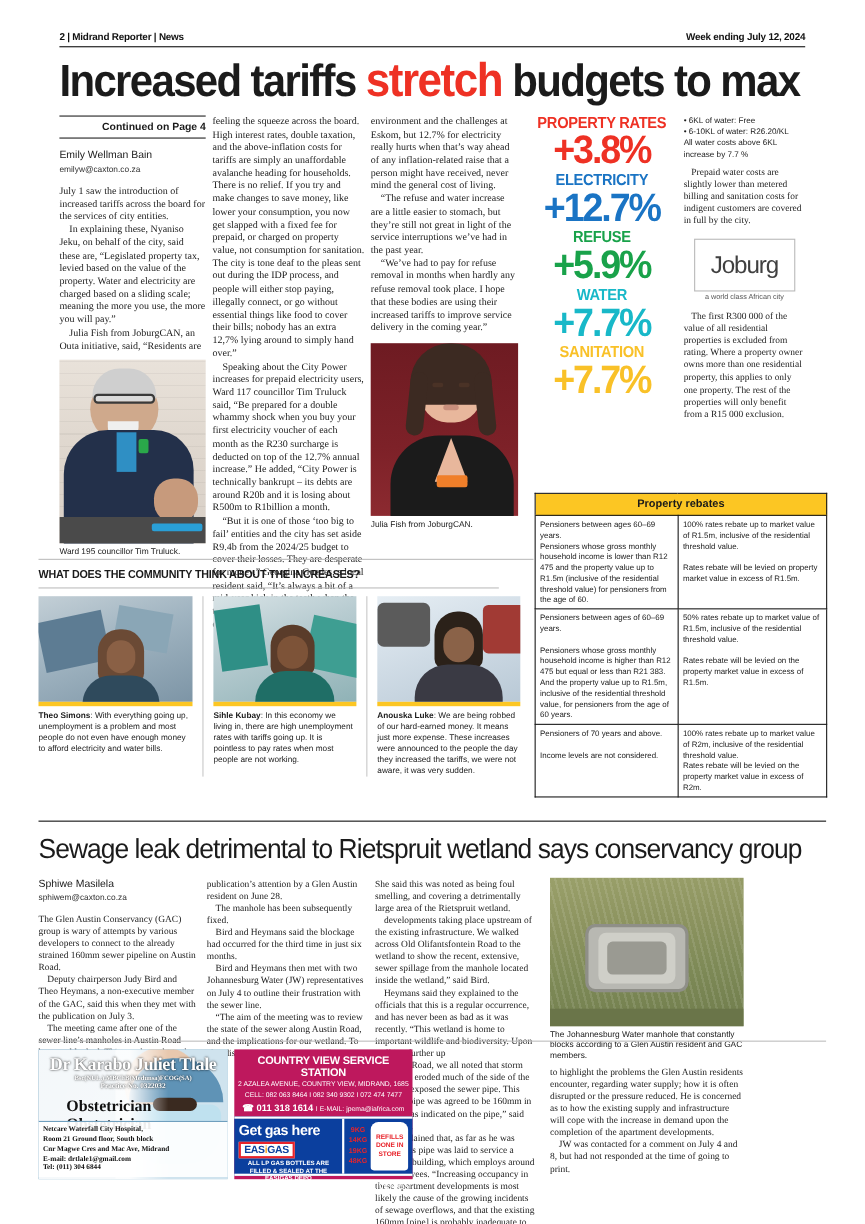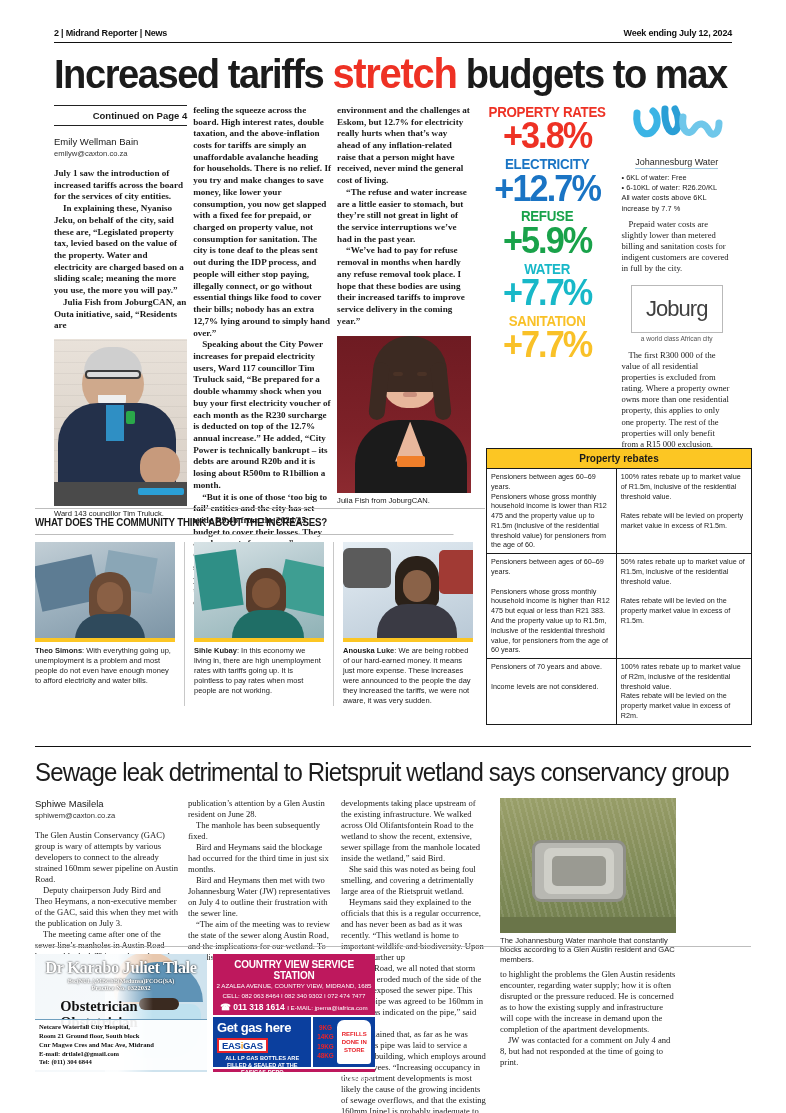--- a/index.html
+++ b/index.html
@@ -51,21 +51,21 @@
   .contd {
     font-family:"Liberation Sans", sans-serif;
     font-weight:bold; font-size:9.5px; text-align:right;
     border-top:1.2px solid #222; border-bottom:1.2px solid #222;
     padding:4px 0 4px 0; margin-bottom:10px;
   }
   .byline { font-family:"Liberation Sans", sans-serif; font-size:9.5px; line-height:1.35; margin-bottom:9px;}
   .byline .em { font-size:7.6px; color:#333; }
 
   .bodytext { font-size:9.1px; line-height:1.29; text-align:left; hyphens:auto; }
-  .bodytext p { margin:0; text-indent:0;font-weight:bold; }
+  .bodytext p { margin:0; text-indent:0; }
   .bodytext p + p { text-indent:9px; }
 
   
   .photo { position:relative; overflow:hidden; background:#cfd4d8; }
   .cap { font-family:"Liberation Sans", sans-serif; font-size:7.6px; line-height:1.25; margin-top:3px; color:#1a1a1a;}
 
   
   .rate-label {
     font-family:"Liberation Sans", sans-serif; font-weight:bold;
     font-size:14.5px; letter-spacing:-0.3px; line-height:1;
@@ -193,21 +193,21 @@
         <div style="position:absolute;left:30px;top:8px;width:58px;height:30px;border-radius:28px 28px 6px 6px;background:#cfcfcf;"></div>
         <div style="position:absolute;left:31px;top:31px;width:56px;height:9px;border:2px solid #3a3a3a;border-radius:4px;background:rgba(255,255,255,.25);"></div>
         <div style="position:absolute;left:44px;top:56px;width:28px;height:17px;border-radius:0 0 12px 12px;background:#efefef;"></div>
         <div style="position:absolute;left:4px;top:64px;width:118px;height:105px;border-radius:40px 36px 0 0;background:#23304a;"></div>
         <div style="position:absolute;left:52px;top:66px;width:18px;height:36px;background:#2f8fc4;"></div>
         <div style="position:absolute;left:72px;top:72px;width:9px;height:13px;background:#2aa84a;border-radius:2px;"></div>
         <div style="position:absolute;left:86px;top:108px;width:40px;height:40px;border-radius:18px;background:#c79a7c;"></div>
         <div style="position:absolute;left:0;bottom:0;width:100%;height:24px;background:#4a4a4a;"></div>
         <div style="position:absolute;left:84px;bottom:11px;width:46px;height:7px;background:#2a9fd6;border-radius:2px;"></div>
       </div>
-      <div class="cap">Ward 143 councillor Tim Truluck.</div>
+      <div class="cap">Ward 195 councillor Tim Truluck.</div>
     </div>
 
     <div class="col c2">
       <div class="bodytext">
         <p>feeling the squeeze across the board. High interest rates, double taxation, and the above-inflation costs for tariffs are simply an unaffordable avalanche heading for households. There is no relief. If you try and make changes to save money, like lower your consumption, you now get slapped with a fixed fee for prepaid, or charged on property value, not consumption for sanitation. The city is tone deaf to the pleas sent out during the IDP process, and people will either stop paying, illegally connect, or go without essential things like food to cover their bills; nobody has an extra 12,7% lying around to simply hand over.”</p>
         <p>Speaking about the City Power increases for prepaid electricity users, Ward 117 councillor Tim Truluck said, “Be prepared for a double whammy shock when you buy your first electricity voucher of each month as the R230 surcharge is deducted on top of the 12.7% annual increase.” He added, “City Power is technically bankrupt – its debts are around R20b and it is losing about R500m to R1billion a month.</p>
         <p>“But it is one of those ‘too big to fail’ entities and the city has set aside R9.4b from the 2024/25 budget to cover their losses. They are desperate for money.” Georgina Guedes, a local resident said, “It’s always a bit of a mid-year kick in the teeth when the tariffs increase. I understand the economic</p>
       </div>
     </div>
 
@@ -249,28 +249,20 @@
         <div class="rate-label r-wat">WATER</div>
         <div class="rate-value r-wat">+7.7%</div>
       </div>
       <div class="rate-block">
         <div class="rate-label r-san">SANITATION</div>
         <div class="rate-value r-san">+7.7%</div>
       </div>
     </div>
 
     <div class="col-right">
-      <div class="jw-logo">
-        <svg width="92" height="42" viewBox="0 0 92 42">
-          <path d="M6 8 C4 24, 14 34, 22 26 C29 19, 26 9, 22 6" fill="none" stroke="#3bb4e5" stroke-width="7" stroke-linecap="round"></path>
-          <path d="M34 4 C33 18, 38 30, 44 26 C50 22, 47 10, 44 4" fill="none" stroke="#2a9fd6" stroke-width="7" stroke-linecap="round"></path>
-          <path d="M52 12 C50 26, 58 32, 63 24 C68 16, 74 18, 78 26 C82 33, 88 28, 88 18" fill="none" stroke="#6fc7ea" stroke-width="7" stroke-linecap="round"></path>
-        </svg>
-        <div class="jw-name">Johannesburg Water</div>
-      </div>
       <div class="bullets">
         <div>• 6KL of water: Free</div>
         <div>• 6-10KL of water: R26.20/KL</div>
         <div>All water costs above 6KL</div>
         <div>increase by 7.7 %</div>
       </div>
       <div class="rt-body" style="margin-top:5px;">
         <p style="text-indent:7px;">Prepaid water costs are slightly lower than metered billing and sanitation costs for indigent customers are covered in full by the city.</p>
       </div>
       <div class="joburg-box">
@@ -369,22 +361,22 @@
         <p>The meeting came after one of the sewer line’s manholes in Austin Road became blocked. This was brought to the</p>
       </div>
       <div class="a2col">
         <p>publication’s attention by a Glen Austin resident on June 28.</p>
         <p>The manhole has been subsequently fixed.</p>
         <p>Bird and Heymans said the blockage had occurred for the third time in just six months.</p>
         <p>Bird and Heymans then met with two Johannesburg Water (JW) representatives on July 4 to outline their frustration with the sewer line.</p>
         <p>“The aim of the meeting was to review the state of the sewer along Austin Road, and the implications for our wetland. To also discuss our concerns regarding new</p>
       </div>
       <div class="a2col">
+        <p>She said this was noted as being foul smelling, and covering a detrimentally large area of the Rietspruit wetland.</p>
         <p>developments taking place upstream of the existing infrastructure. We walked across Old Olifantsfontein Road to the wetland to show the recent, extensive, sewer spillage from the manhole located inside the wetland,” said Bird.</p>
-        <p>She said this was noted as being foul smelling, and covering a detrimentally large area of the Rietspruit wetland.</p>
         <p>Heymans said they explained to the officials that this is a regular occurrence, and has never been as bad as it was recently. “This wetland is home to important wildlife and biodiversity. Upon walking further up</p>
         <p>Austin Road, we all noted that storm water had eroded much of the side of the road and exposed the sewer pipe. This exposed pipe was agreed to be 160mm in diameter as indicated on the pipe,” said Heymans.</p>
         <p>He explained that, as far as he was aware, this pipe was laid to service a company building, which employs around 20 employees. “Increasing occupancy in these apartment developments is most likely the cause of the growing incidents of sewage overflows, and that the existing 160mm [pipe] is probably inadequate to service such,” said Heymans. He continued</p>
       </div>
       <div class="a2photo">
         <div class="photo" style="height:135px;background:linear-gradient(175deg,#9aa06a 0%,#8d9460 30%,#7e8a57 62%,#6f7c4c 100%);">
           <div style="position:absolute;left:0;top:0;width:100%;height:100%;background:repeating-linear-gradient(76deg,rgba(255,255,255,.10) 0 2px,transparent 2px 6px);"></div>
           <div style="position:absolute;left:32px;top:42px;width:94px;height:62px;border-radius:9px;background:#b8b8b2;border:3px solid #8f8f88;"></div>
           <div style="position:absolute;left:44px;top:50px;width:70px;height:46px;border-radius:7px;background:#cfcfc8;"></div>
           <div style="position:absolute;left:52px;top:58px;width:54px;height:30px;border-radius:5px;background:#9a9a92;"></div>

